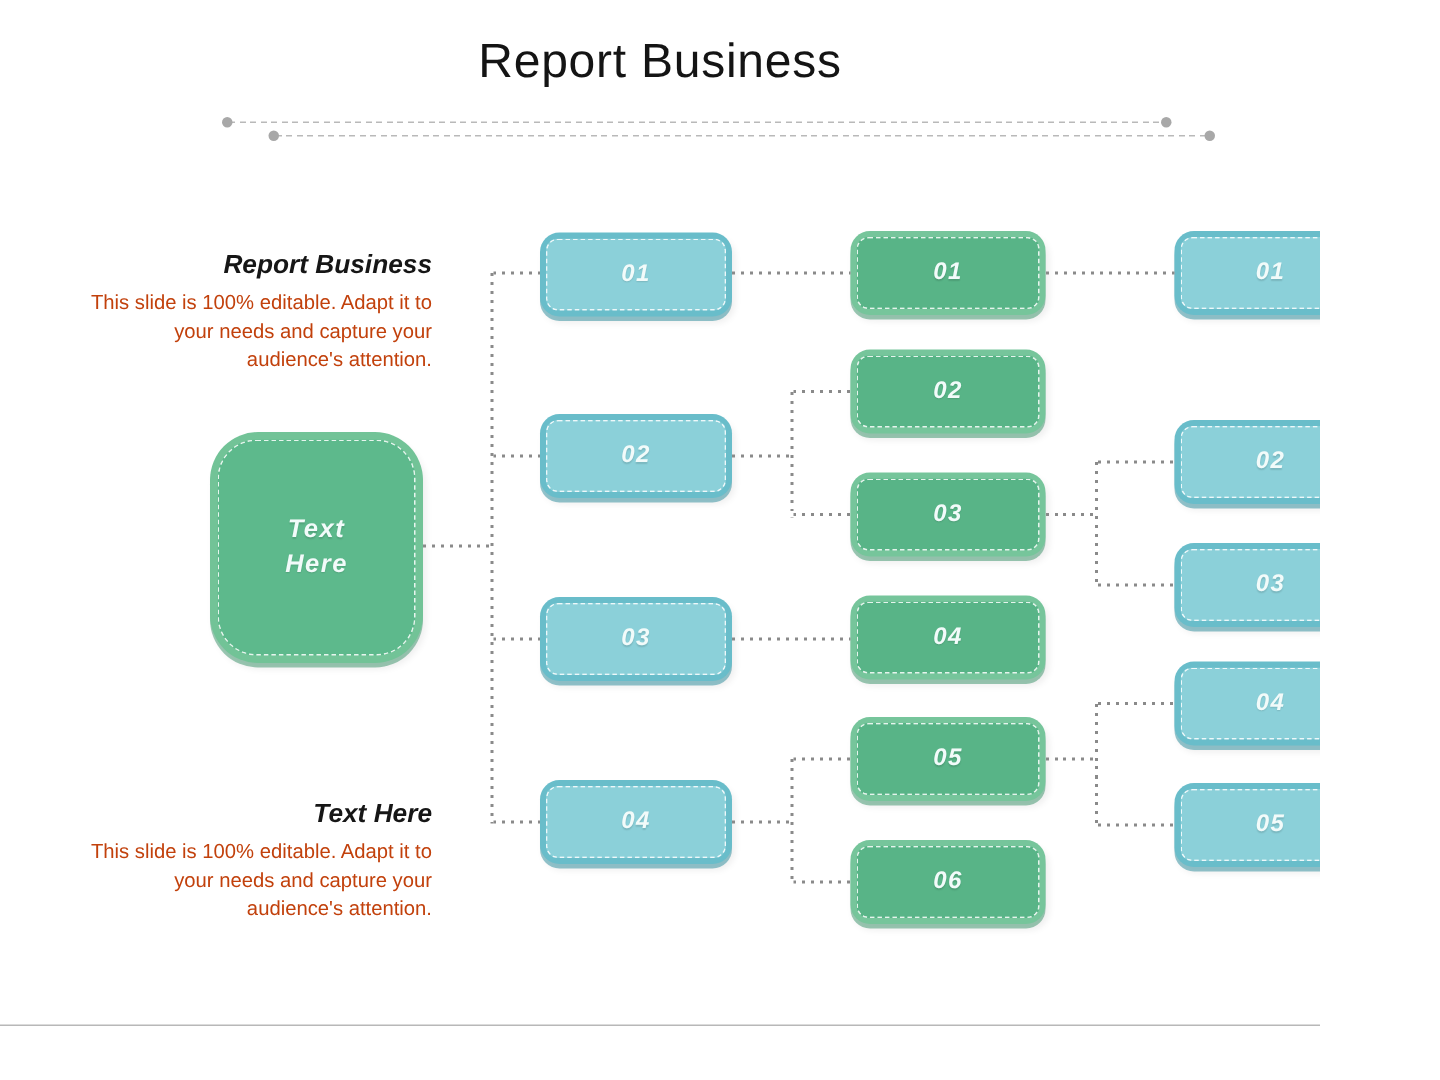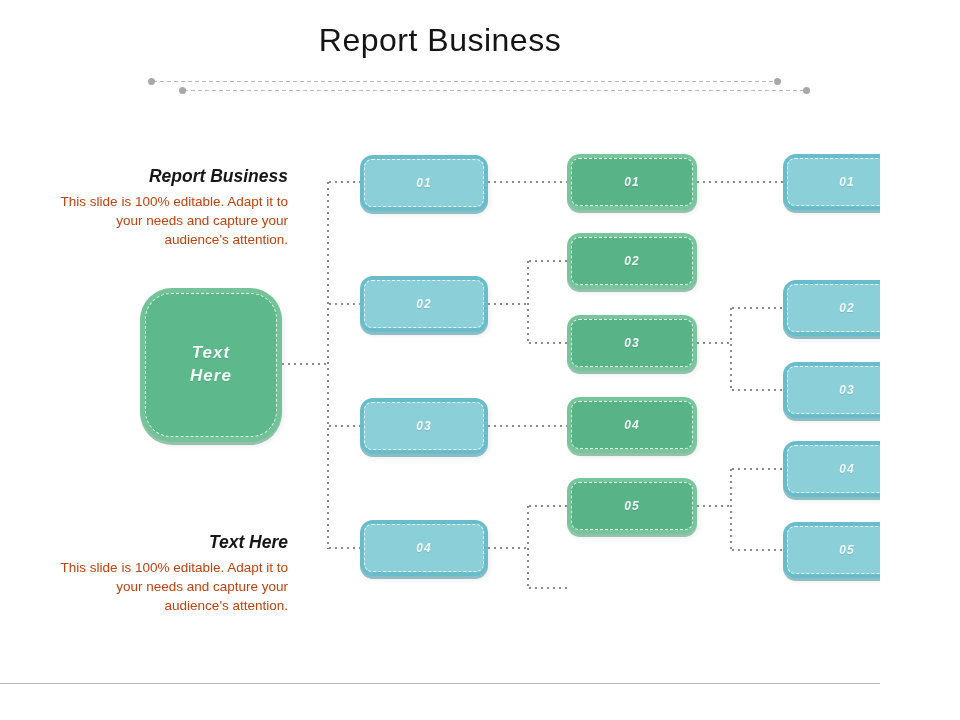--- a/index.html
+++ b/index.html
@@ -21,21 +21,21 @@
   .side-body{font-size:13.5px;line-height:1.42;color:#c2410c;}
   
   .node{
     position:absolute;display:flex;padding:4px;box-sizing:border-box;
     border-radius:13px;background:var(--rim);
     box-shadow:0 3px 0 var(--sh), 2px 4px 5px rgba(0,0,0,.07);
   }
   .node .inner{
     flex:1;display:flex;align-items:center;justify-content:center;
     background:var(--fill);border:1px dashed rgba(255,255,255,.85);border-radius:8px;
-    color:#f2fbfa;font-weight:bold;font-style:italic;font-size:12px;
+    color:#f2fbfa;font-weight:bold;font-style:italic;font-size:16px;
     text-shadow:0 1px 1px rgba(0,0,0,.12);letter-spacing:1px;
   }
   .teal{--rim:#69bdca;--fill:#8bd0d9;--sh:rgba(58,148,163,.55);}
   .green{--rim:#76c59b;--fill:#58b487;--sh:rgba(56,145,104,.5);}
   .center-node{
     --rim:#72c397;--fill:#5db98c;--sh:rgba(56,145,104,.5);
     border-radius:32px;padding:5px;
   }
   .center-node .inner{border-radius:26px;font-size:17px;line-height:1.35;text-align:center;}
   .center-node .inner span{display:block;width:72px;}
@@ -96,20 +96,23 @@
   </div>
   <div class="node green" style="left:567px;top:315px;width:130px;height:56px;">
     <div class="inner">03</div>
   </div>
   <div class="node green" style="left:567px;top:397px;width:130px;height:56px;">
     <div class="inner">04</div>
   </div>
   <div class="node green" style="left:567px;top:478px;width:130px;height:56px;">
     <div class="inner">05</div>
   </div>
+  <div class="node green" style="left:567px;top:560px;width:130px;height:56px;">
+    <div class="inner">06</div>
+  </div>
 
   <div class="node teal" style="left:783px;top:154px;width:128px;height:56px;">
     <div class="inner">01</div>
   </div>
   <div class="node teal" style="left:783px;top:280px;width:128px;height:56px;">
     <div class="inner">02</div>
   </div>
   <div class="node teal" style="left:783px;top:362px;width:128px;height:56px;">
     <div class="inner">03</div>
   </div>

